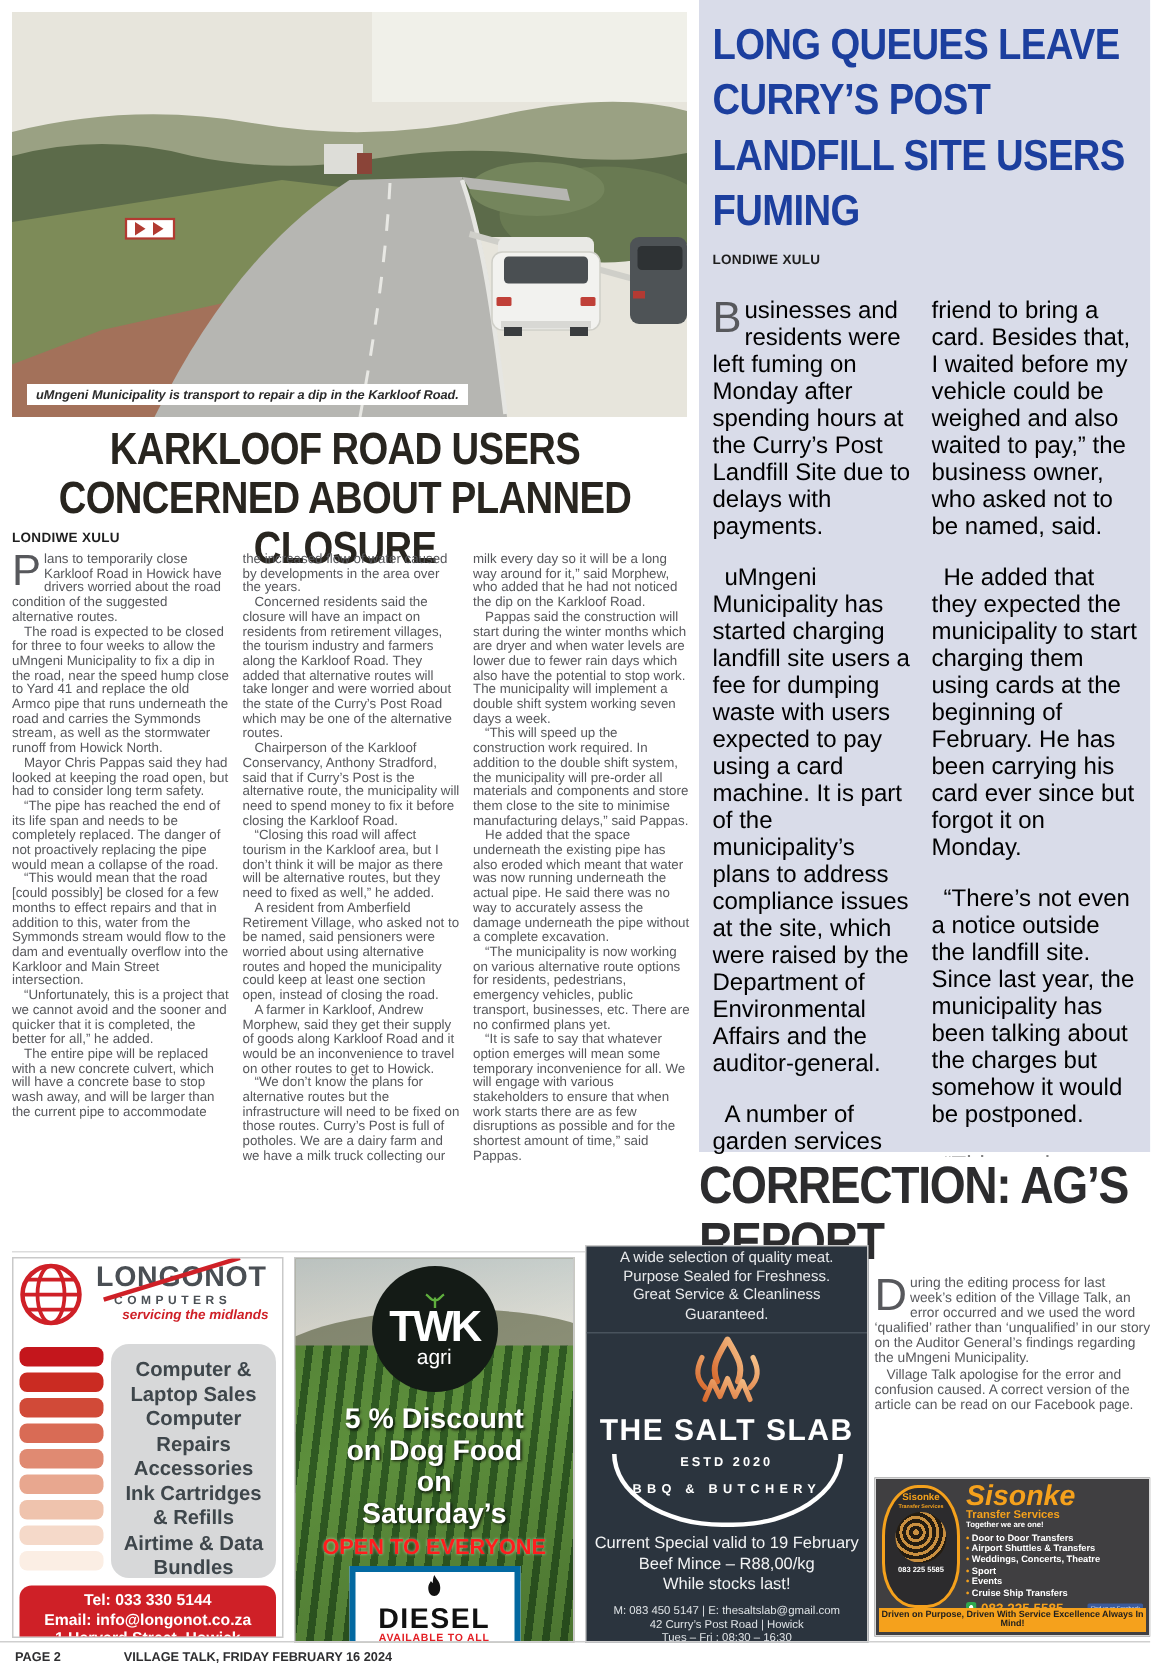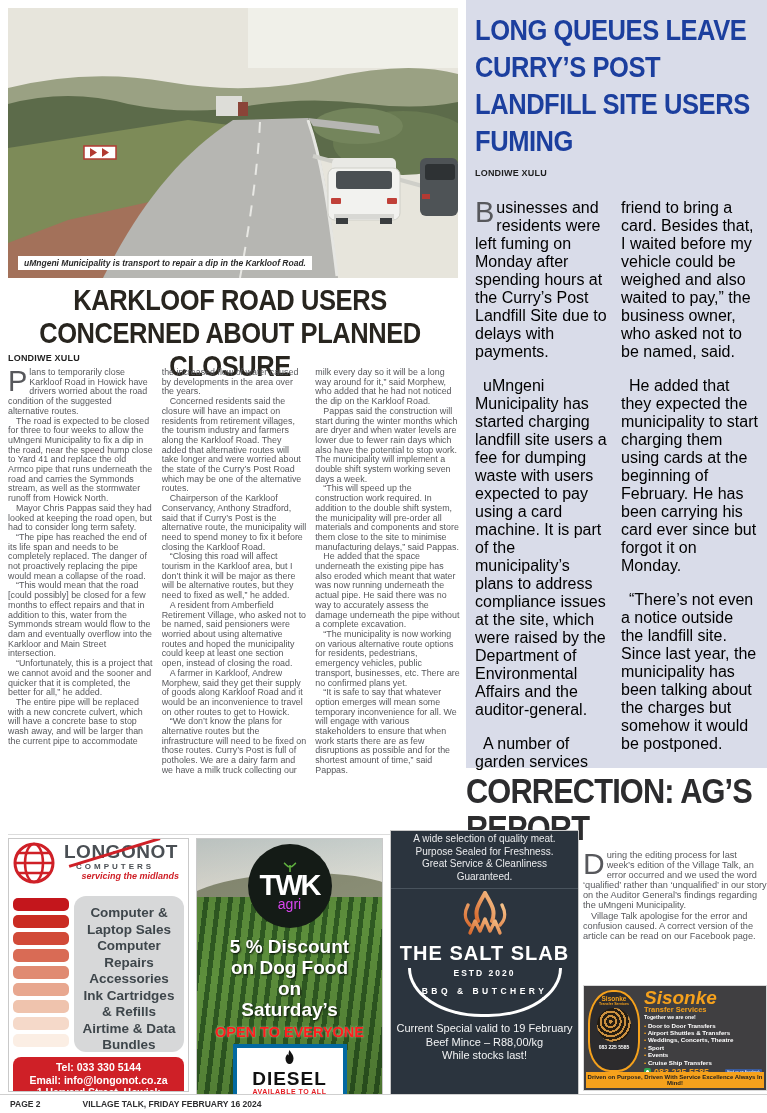--- a/index.html
+++ b/index.html
@@ -56,21 +56,21 @@
   .ad-twk{left:196px;top:838px;width:187px;height:257px;background:#8d9178;text-align:center;}
   .twk-sky{position:absolute;left:0;top:0;right:0;height:58px;background:linear-gradient(#d4dcd9,#e8e5da);}
   .twk-hill{position:absolute;left:-20px;top:34px;width:230px;height:40px;background:#8d9178;border-radius:60% 45% 0 0/100% 70% 0 0;}
   .twk-field{position:absolute;left:0;top:58px;right:0;bottom:0;
              background:repeating-linear-gradient(97deg,#5d8f3c 0 7px,#2f5a22 7px 12px);}
   .twk-shade{position:absolute;inset:0;background:linear-gradient(160deg,rgba(0,0,0,.12),rgba(0,0,0,0) 45%,rgba(0,0,0,.18));}
   .twk-inner{position:relative;padding-top:5px;}
   .twk-logo{width:84px;height:84px;margin:0 auto;border-radius:50%;background:#141b16;color:#fff;
             display:flex;flex-direction:column;align-items:center;justify-content:center;}
   .twk-logo .t1{font-size:29px;font-weight:bold;letter-spacing:-2px;line-height:26px;}
-  .twk-logo .t2{font-size:14px;color:#d946ef;line-height:13px;}
+  .twk-logo .t2{font-size:14px;color:#ffffff;line-height:13px;}
   .twk-offer{margin-top:8px;color:#fff;font-weight:bold;font-size:19px;line-height:21px;
              text-shadow:1px 1px 2px rgba(0,0,0,.85);}
   .twk-open{margin-top:4px;color:#ff1d1d;font-weight:bold;font-size:14.5px;text-shadow:0 0 2px rgba(255,255,255,.6);}
   .twk-diesel{width:106px;margin:4px auto 0;background:#fff;border:4px solid #0369a1;padding:2px 0 3px;}
   .twk-diesel .d1{font-size:19px;font-weight:bold;color:#111;letter-spacing:1px;line-height:19px;}
   .twk-diesel .d2{font-size:7px;font-weight:bold;color:#e31e24;letter-spacing:.5px;}
   
   .ad-salt{left:390px;top:830px;width:189px;height:265px;background:#2b343e;color:#fff;text-align:center;}
   .salt-intro{padding:2px 8px 5px;font-size:10px;line-height:12.5px;color:#e9eaec;border-bottom:1px solid #49535d;}
   .salt-name{font-size:20px;font-weight:bold;letter-spacing:1px;margin-top:1px;}
@@ -315,20 +315,26 @@
     <div class="salt-name">THE SALT SLAB</div>
     <div class="salt-arc">
       <div class="salt-estd">ESTD 2020</div>
       <div class="salt-cat">BBQ &amp; BUTCHERY</div>
     </div>
     <div class="salt-special">
       <div>Current Special valid to 19 February</div>
       <div>Beef Mince – R88,00/kg</div>
       <div>While stocks last!</div>
     </div>
+    <div class="salt-contact">
+      <div>M: 083 450 5147 | E: thesaltslab@gmail.com</div>
+      <div>42 Curry’s Post Road | Howick</div>
+      <div>Tues – Fri : 08:30 – 16:30</div>
+
+    </div>
   </div>
 
   <div class="ad ad-sis">
     <div class="sis-badge">
       <div class="b1">Sisonke</div>
       <div class="b2">Transfer Services</div>
       <div class="sis-leopard"></div>
       <div class="b3">083 225 5585</div>
     </div>
     <div class="sis-main">

